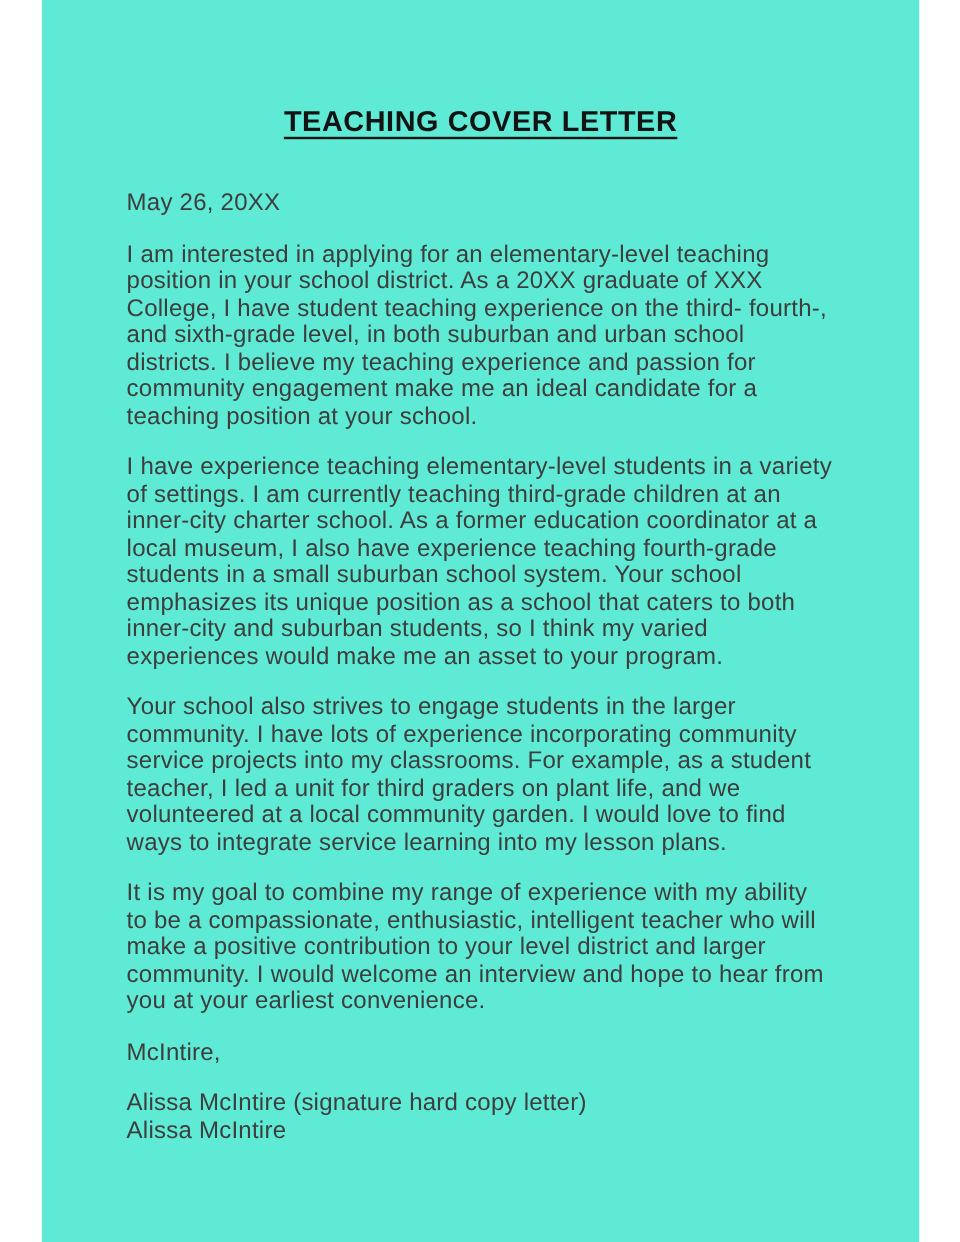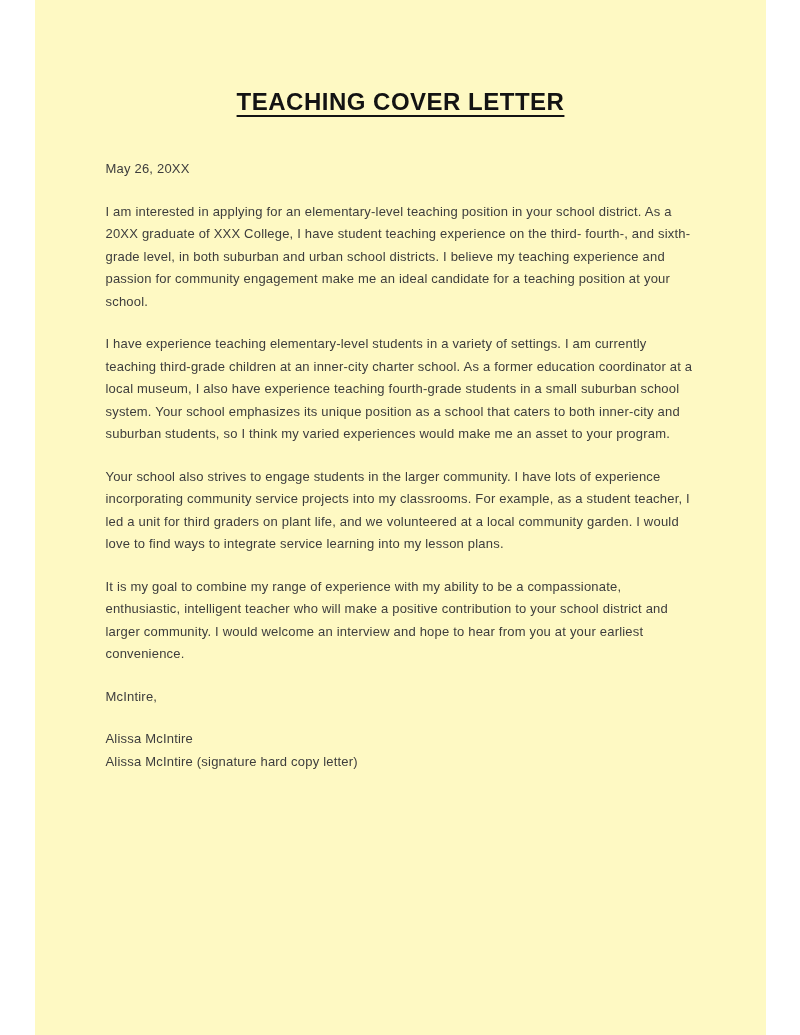--- a/index.html
+++ b/index.html
@@ -5,40 +5,40 @@
   html, body {
     margin: 0;
     padding: 0;
     background: #ffffff;
   }
   .page {
     position: relative;
     width: 731px;
     height: 1035px;
     margin: 0 auto;
-    background: #fef9c3;
+    background: #5eead4;
     box-sizing: border-box;
     padding: 88px 70px 0 71px;
     font-family: "Liberation Sans", "DejaVu Sans", sans-serif;
     color: #3d3d3d;
     overflow: hidden;
   }
   .doc-title {
     margin: 0 0 42px 0;
     text-align: center;
     font-size: 24px;
     font-weight: 700;
     letter-spacing: 0.5px;
     color: #131313;
     text-decoration: underline;
     text-decoration-thickness: 2px;
     text-underline-offset: 5px;
   }
   .body-text, .sig-line {
-    font-size: 13px;
+    font-size: 20px;
     line-height: 22.5px;
     letter-spacing: 0.2px;
   }
   p.body-text {
     margin: 0 0 20px 0;
   }
   .signature-block {
     margin: 0;
   }
 </style>
@@ -51,22 +51,22 @@
 
   <p class="body-text">May 26, 20XX</p>
 
 
   <p class="body-text">I am interested in applying for an elementary-level teaching position in your school district. As a 20XX graduate of XXX College, I have student teaching experience on the third- fourth-, and sixth-grade level, in both suburban and urban school districts. I believe my teaching experience and passion for community engagement make me an ideal candidate for a teaching position at your school.</p>
 
   <p class="body-text">I have experience teaching elementary-level students in a variety of settings. I am currently teaching third-grade children at an inner-city charter school. As a former education coordinator at a local museum, I also have experience teaching fourth-grade students in a small suburban school system. Your school emphasizes its unique position as a school that caters to both inner-city and suburban students, so I think my varied experiences would make me an asset to your program.</p>
 
   <p class="body-text">Your school also strives to engage students in the larger community. I have lots of experience incorporating community service projects into my classrooms. For example, as a student teacher, I led a unit for third graders on plant life, and we volunteered at a local community garden. I would love to find ways to integrate service learning into my lesson plans.</p>
 
-  <p class="body-text">It is my goal to combine my range of experience with my ability to be a compassionate, enthusiastic, intelligent teacher who will make a positive contribution to your school district and larger community. I would welcome an interview and hope to hear from you at your earliest convenience.</p>
+  <p class="body-text">It is my goal to combine my range of experience with my ability to be a compassionate, enthusiastic, intelligent teacher who will make a positive contribution to your level district and larger community. I would welcome an interview and hope to hear from you at your earliest convenience.</p>
 
   <p class="body-text">McIntire,</p>
 
   <div class="signature-block">
+    <div class="sig-line">Alissa McIntire (signature hard copy letter)</div>
     <div class="sig-line">Alissa McIntire</div>
-    <div class="sig-line">Alissa McIntire (signature hard copy letter)</div>
   </div>
 
 </div>
 
 </body></html>

